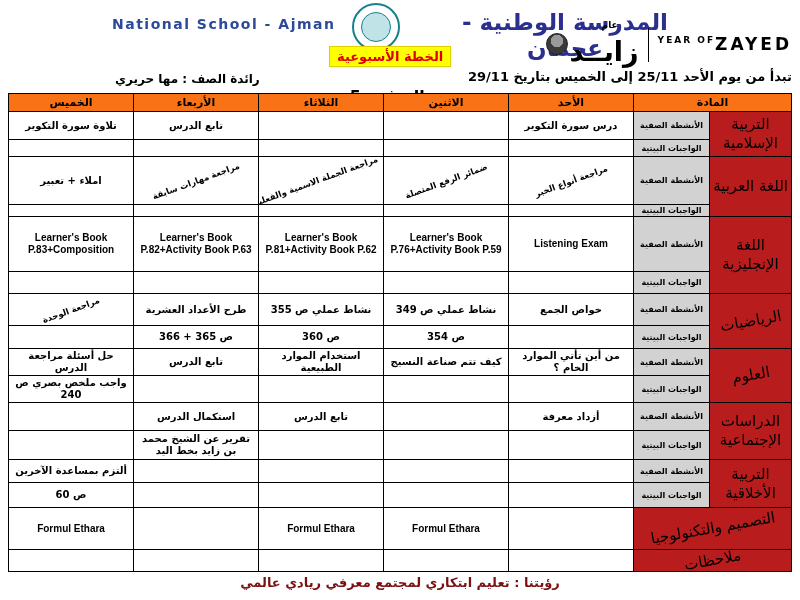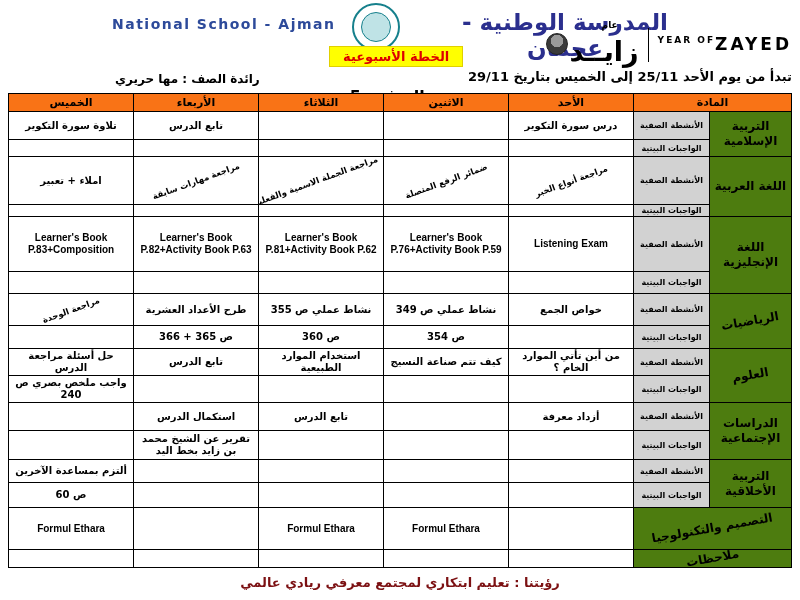--- a/index.html
+++ b/index.html
@@ -21,33 +21,33 @@
   .zayed-cal{position:relative;font-weight:bold;font-size:27px;line-height:1;padding-left:24px;padding-top:13px}
   .zayed-am{position:absolute;top:-4px;left:56px;font-size:9px;font-weight:bold}
   .zayed-portrait{position:absolute;left:0;top:8px;width:20px;height:20px;border-radius:50%;
     border:1px solid #222;background:radial-gradient(circle at 50% 35%,#9a9a9a 0 38%,#3a3a3a 39% 100%)}
   .zayed-divider{width:1px;height:34px;background:#000}
   .yoz{display:flex;flex-direction:row;line-height:1.15}
   .yoz-top{font-size:9px;letter-spacing:2px;font-weight:bold}
   .yoz-bottom{font-size:17px;letter-spacing:3px;font-weight:bold}
 
   .plan-title{left:329px;top:46px;background:#ffff00;color:#dd0000;font-size:13px;font-weight:bold;
-    padding:2px 13px;border:1px solid #e0d000;direction:rtl}
+    padding:2px 7px;border:1px solid #e0d000;direction:rtl}
   .leader{left:115px;top:72px;font-size:12px;font-weight:bold;direction:rtl}
   .classname{left:328px;top:87px;font-size:16px;font-weight:bold;direction:rtl}
   .daterange{right:8px;top:69px;font-size:13px;font-weight:bold;direction:rtl}
 
   
   #plan-table{position:absolute;left:8px;top:93px;width:784px;border-collapse:collapse;
     direction:rtl;table-layout:fixed;border:1.5px solid #000}
   #plan-table td,#plan-table th{border:1px solid #000;text-align:center;vertical-align:middle;
     padding:1px 2px;overflow:hidden}
   #plan-table th{font-size:11px;font-weight:bold;height:15px;background:#f97316}
   th.subject-h{background:#bdbdbd}
-  .subject-cell{background:#4d7c0f;font-size:12px;font-weight:bold;line-height:1.25}
+  .subject-cell{background:#b91c1c;font-size:15px;font-weight:normal;line-height:1.25}
   .label-cell{background:#d2d2d2;font-size:8px;font-weight:bold}
   .cell{font-size:10px;font-weight:bold;line-height:1.2}
   .cell.latin span{direction:ltr;unicode-bidi:embed;font-family:"Liberation Sans","DejaVu Sans",sans-serif;font-size:10px}
   .rot{display:inline-block;transform:rotate(-20deg);white-space:nowrap;font-size:8.5px}
   .name-rot{display:inline-block;transform:rotate(-10deg)}
 
   
   .vision{left:0;top:575px;width:800px;text-align:center;font-size:13px;font-weight:bold;
     color:#7c1113;direction:rtl}
 </style>

